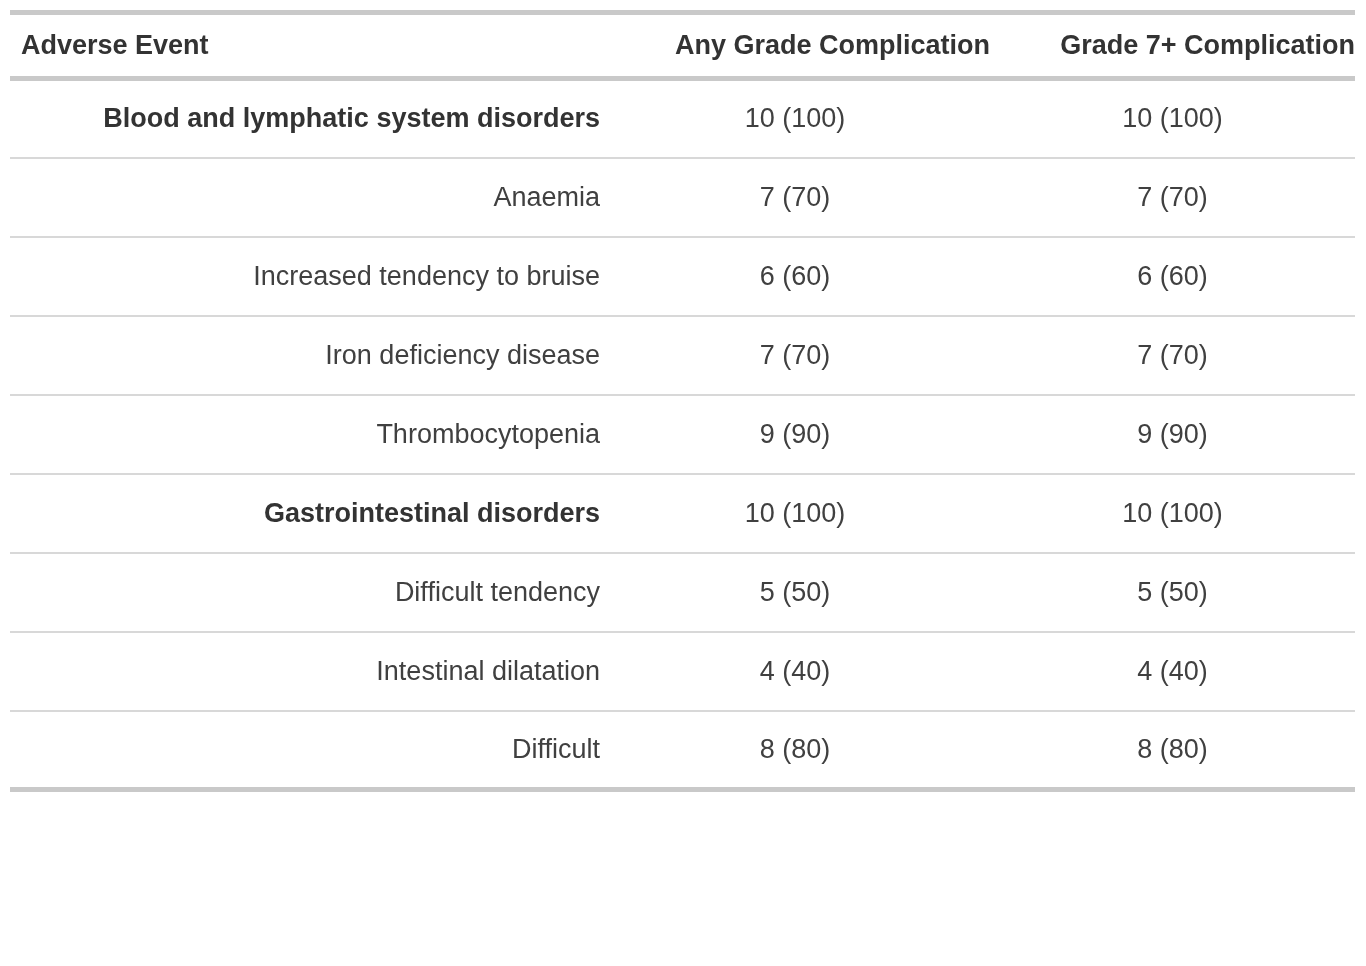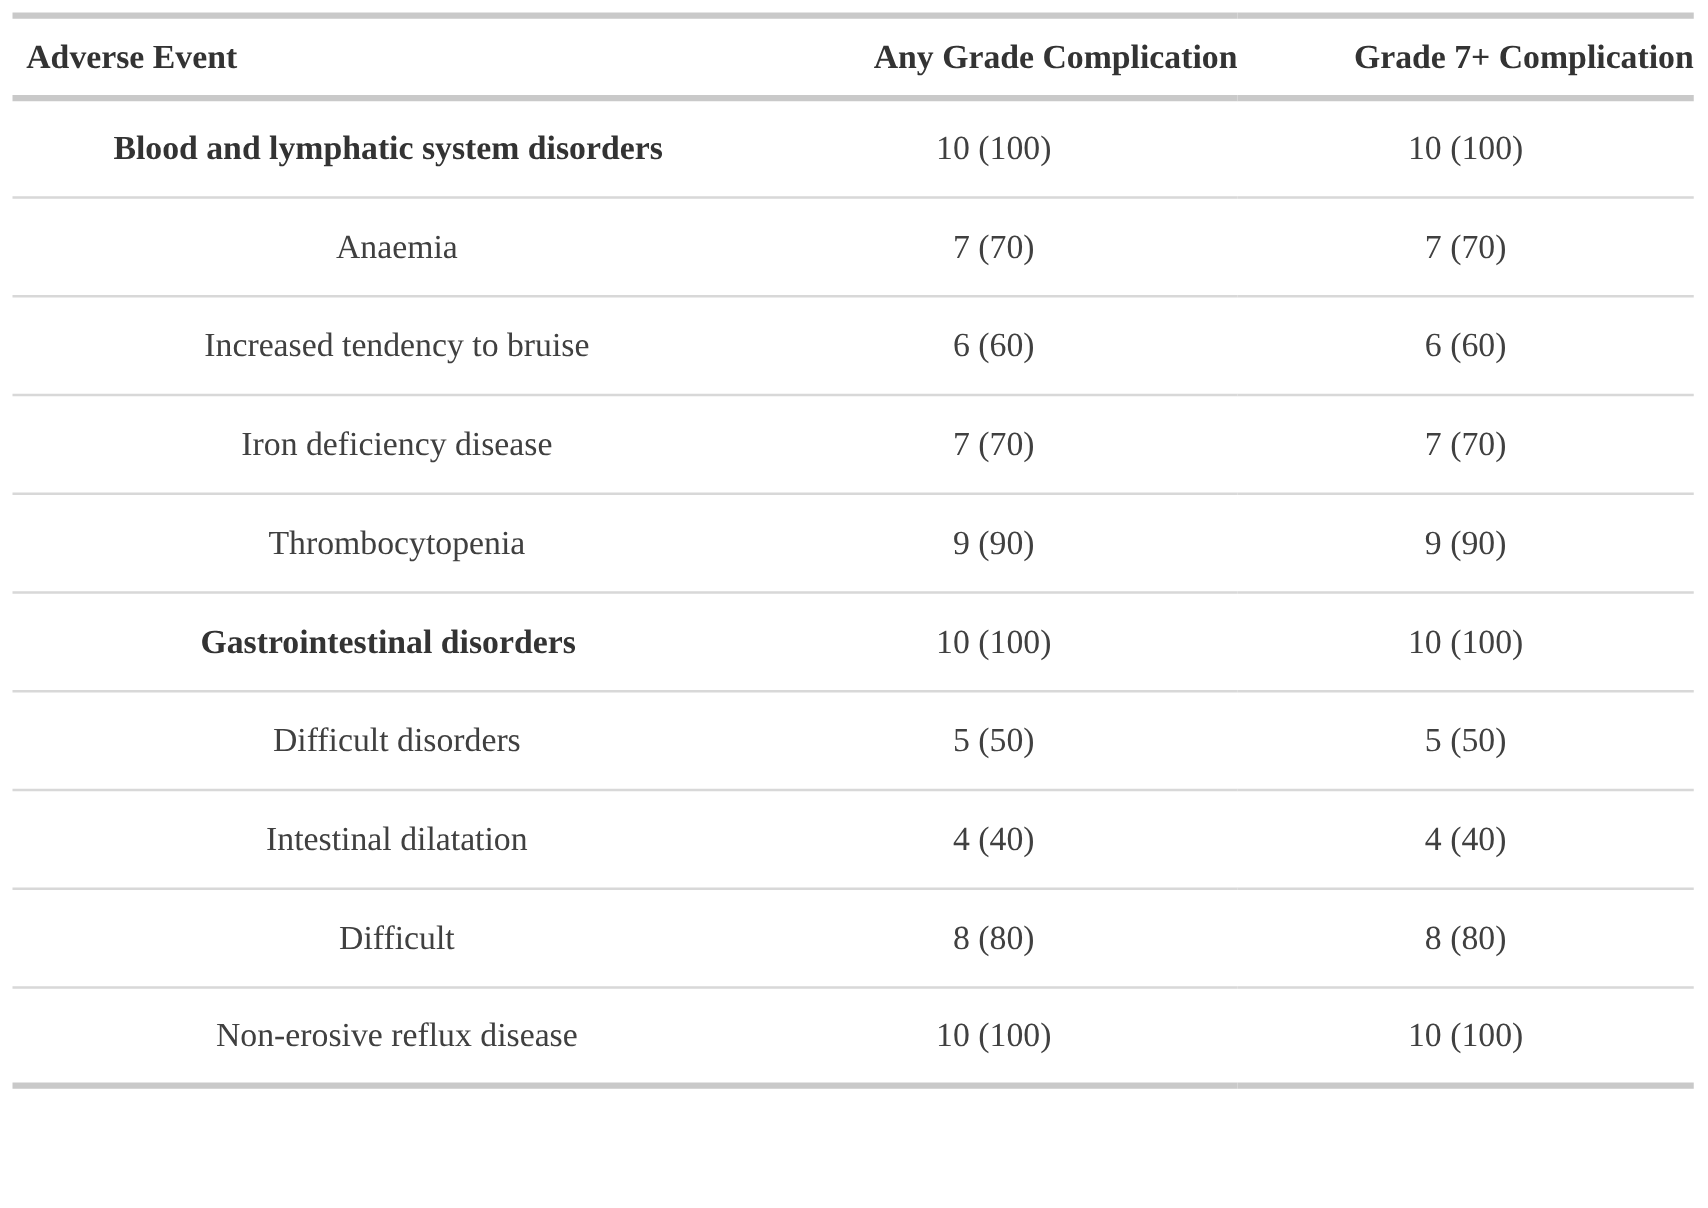--- a/index.html
+++ b/index.html
@@ -28,21 +28,20 @@
     left: 10px;
     top: 10px;
     width: 1345px;
   }
   table.ae-table {
     width: 100%;
     border-collapse: collapse;
     table-layout: fixed;
     border-top: 5px solid var(--outer-border);
     border-bottom: 5px solid var(--outer-border);
-    font-family: Liberation Serif, serif;
   }
   col.c-event  { width: 590px; }
   col.c-any    { width: 390px; }
   col.c-grade3 { width: 365px; }
 
   th, td {
     font-size: 27px;
     vertical-align: middle;
     white-space: nowrap;
     overflow: hidden;
@@ -62,21 +61,21 @@
   tbody td {
     height: 79px;
     color: var(--body-text);
     font-weight: 400;
     text-align: center;
     border-top: 2px solid var(--row-divider);
     padding: 0;
   }
   tbody tr:first-child td { border-top: none; }
   tbody td.label-cell {
-    text-align: center;
+    text-align: right;
     padding-left: 11px;
   }
   tbody tr.group-row td.label-cell {
     font-weight: 700;
     color: var(--header-text);
   }
   tbody tr.item-row td.label-cell {
     padding-left: 25px;
   }
 </style>
@@ -123,35 +122,30 @@
           <td class="label-cell">Thrombocytopenia</td>
           <td>9 (90)</td>
           <td>9 (90)</td>
         </tr>
         <tr class="group-row">
           <td class="label-cell">Gastrointestinal disorders</td>
           <td>10 (100)</td>
           <td>10 (100)</td>
         </tr>
         <tr class="item-row">
-          <td class="label-cell">Difficult disorders</td>
+          <td class="label-cell">Difficult tendency</td>
           <td>5 (50)</td>
           <td>5 (50)</td>
         </tr>
         <tr class="item-row">
           <td class="label-cell">Intestinal dilatation</td>
           <td>4 (40)</td>
           <td>4 (40)</td>
         </tr>
         <tr class="item-row">
           <td class="label-cell">Difficult</td>
           <td>8 (80)</td>
           <td>8 (80)</td>
         </tr>
-        <tr class="item-row">
-          <td class="label-cell">Non-erosive reflux disease</td>
-          <td>10 (100)</td>
-          <td>10 (100)</td>
-        </tr>
       </tbody>
     </table>
   </div>
 </div>
 
 </body></html>

